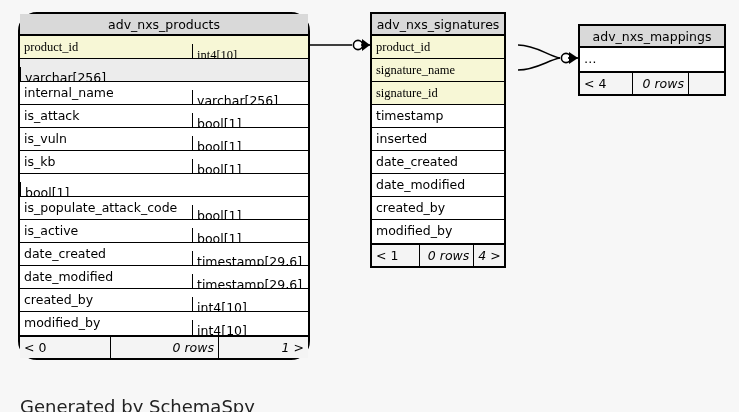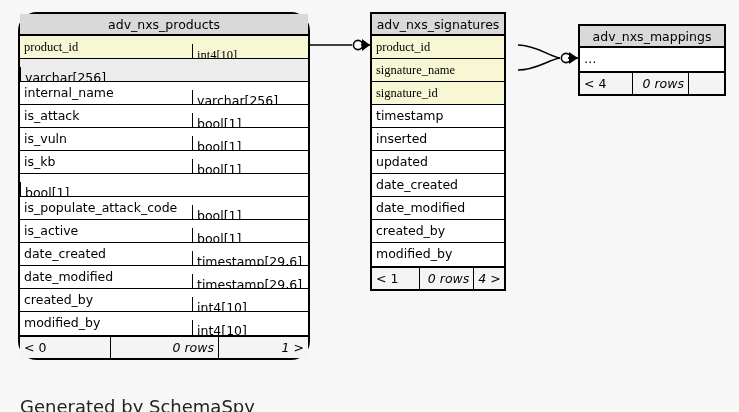--- a/index.html
+++ b/index.html
@@ -238,23 +238,20 @@
         <div class="row key">
           <div class="cname">signature_id</div>
         </div>
         <div class="row plain">
           <div class="cname">timestamp</div>
         </div>
         <div class="row plain">
           <div class="cname">inserted</div>
         </div>
         <div class="row plain">
-          <div class="cname">updated</div>
-        </div>
-        <div class="row plain">
           <div class="cname">date_created</div>
         </div>
         <div class="row plain">
           <div class="cname">date_modified</div>
         </div>
         <div class="row plain">
           <div class="cname">created_by</div>
         </div>
         <div class="row plain">
           <div class="cname">modified_by</div>

